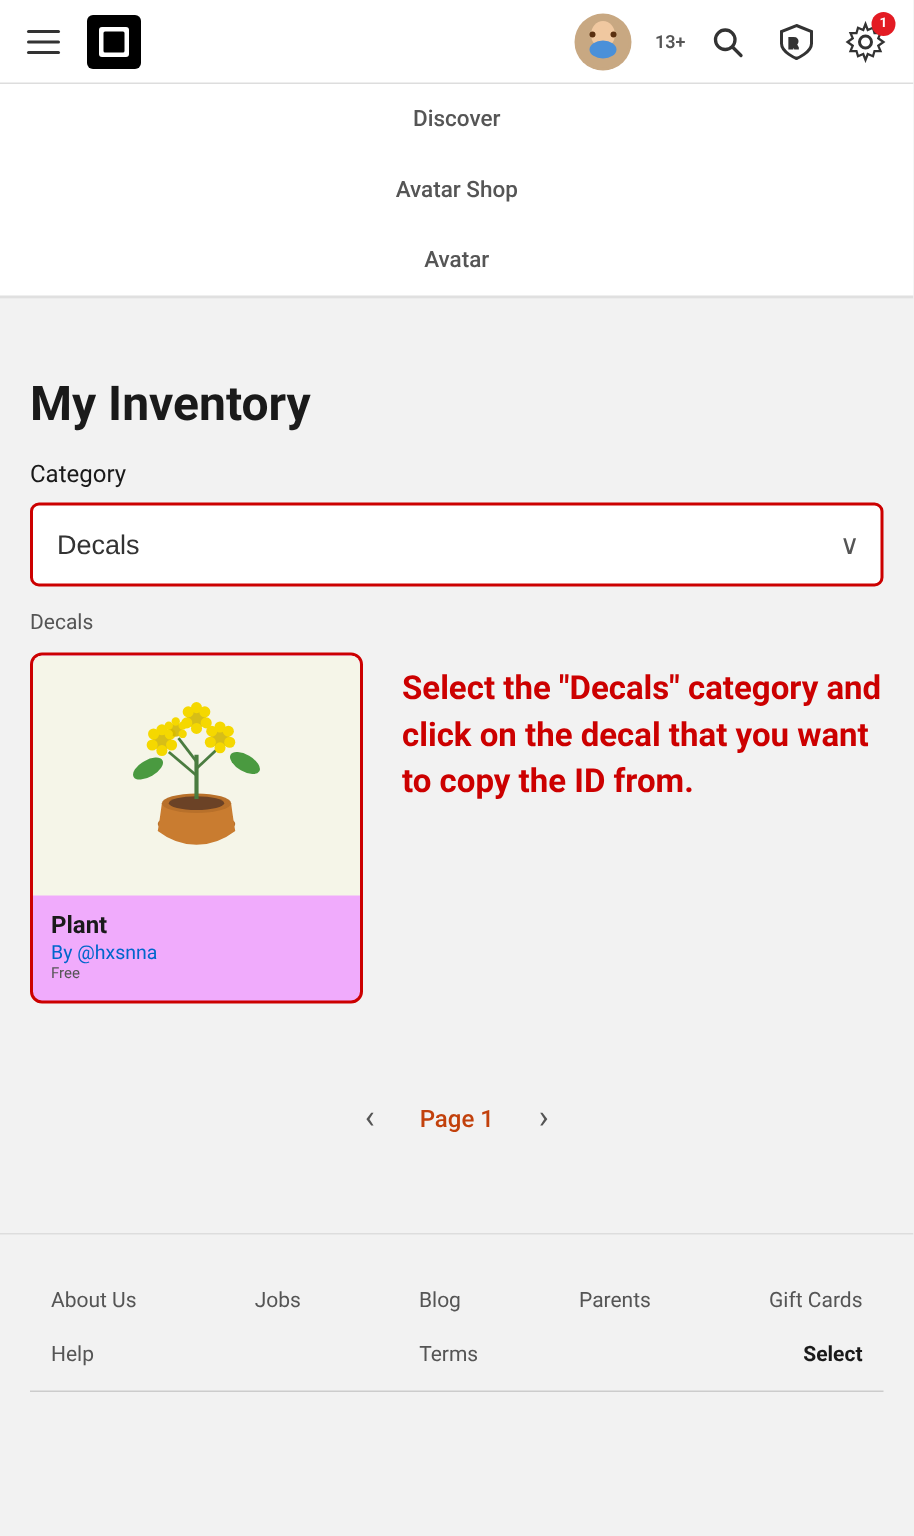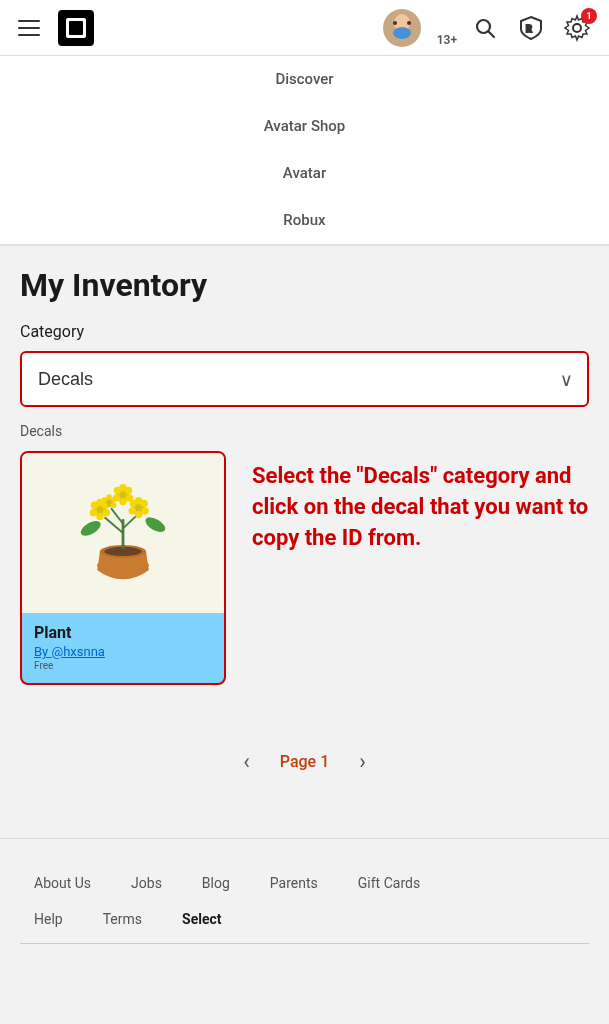--- a/index.html
+++ b/index.html
@@ -52,21 +52,21 @@
       font-weight: bold;
       font-size: 18px;
     }
     .header-right {
       display: flex;
       align-items: center;
       gap: 10px;
     }
     .avatar-wrapper {
       display: flex;
-      align-items: flex-end;
+      align-items: center;
       gap: 16px;
     }
     .avatar-circle {
       width: 38px;
       height: 38px;
       border-radius: 50%;
       background: #c8a882;
       overflow: hidden;
       display: flex;
       align-items: center;
@@ -121,20 +121,21 @@
       cursor: pointer;
       font-weight: 500;
       border-bottom: 3px solid transparent;
       margin-bottom: -2px;
     }
 
     
     .main {
       background: #f2f2f2;
       padding: 20px 20px 0 20px;
+      margin-top: 31px;
     }
     .page-title {
       font-size: 32px;
       font-weight: 700;
       color: #1a1a1a;
       margin-bottom: 18px;
     }
     .category-label {
       font-size: 16px;
       font-weight: 400;
@@ -177,22 +178,22 @@
       margin-bottom: 12px;
     }
 
     
     .items-section {
       display: flex;
       gap: 16px;
       align-items: flex-start;
     }
     .item-card {
-      width: 206px;
-      background: #7dd3fc;
+      width: 222px;
+      background: #f0abfc;
       border: 2px solid #cc0000;
       border-radius: 8px;
       overflow: hidden;
       cursor: pointer;
     }
     .item-image-wrapper {
       background: #f5f5e8;
       width: 100%;
       height: 160px;
       display: flex;
@@ -210,21 +211,20 @@
     .item-name {
       font-size: 16px;
       font-weight: 700;
       color: #1a1a1a;
       margin-bottom: 2px;
     }
     .item-author {
       font-size: 13px;
       color: #555;
       margin-bottom: 1px;
-      text-decoration: underline;
     }
     .item-author span {
       color: #0066cc;
     }
     .item-price {
       font-size: 10px;
       color: #555;
     }
 
     
@@ -259,21 +259,21 @@
 
     
     .footer {
       background: #f2f2f2;
       padding: 30px 20px 20px 20px;
       border-top: 1px solid #ddd;
       margin-top: 20px;
     }
     .footer-row {
       display: flex;
-      justify-content: flex-start;
+      justify-content: space-between;
       gap: 12px;
       flex-wrap: wrap;
       margin-bottom: 8px;
     }
     .footer-link {
       font-size: 14px;
       color: #555;
       cursor: pointer;
       padding: 6px 14px;
       text-decoration: none;
@@ -339,21 +339,20 @@
       </svg>
       <div class="notif-badge">1</div>
     </div>
   </div>
 </header>
 
 <nav class="nav-tabs">
   <div class="nav-tab">Discover</div>
   <div class="nav-tab">Avatar Shop</div>
   <div class="nav-tab">Avatar</div>
-  <div class="nav-tab">Robux</div>
 </nav>
 
 <main class="main">
 
   <h1 class="page-title">My Inventory</h1>
 
   <div class="category-label">Category</div>
 
   <div class="dropdown-wrapper">
     <select class="dropdown-select">

